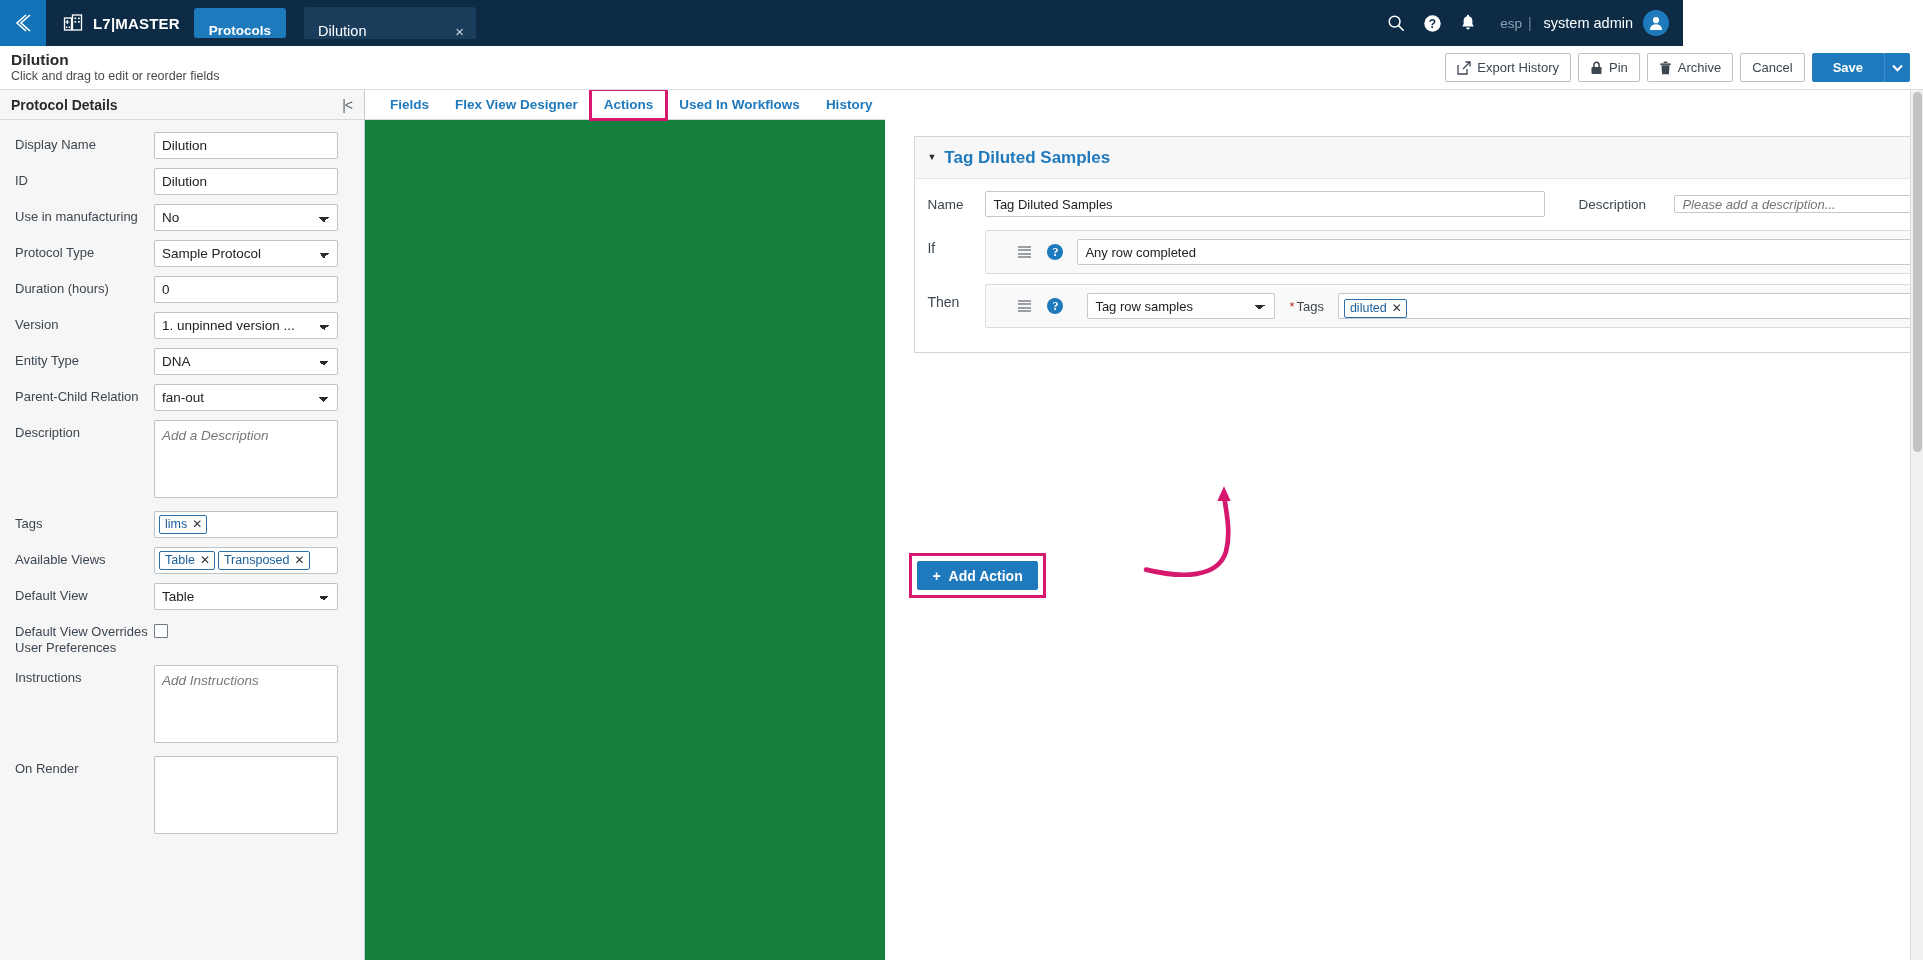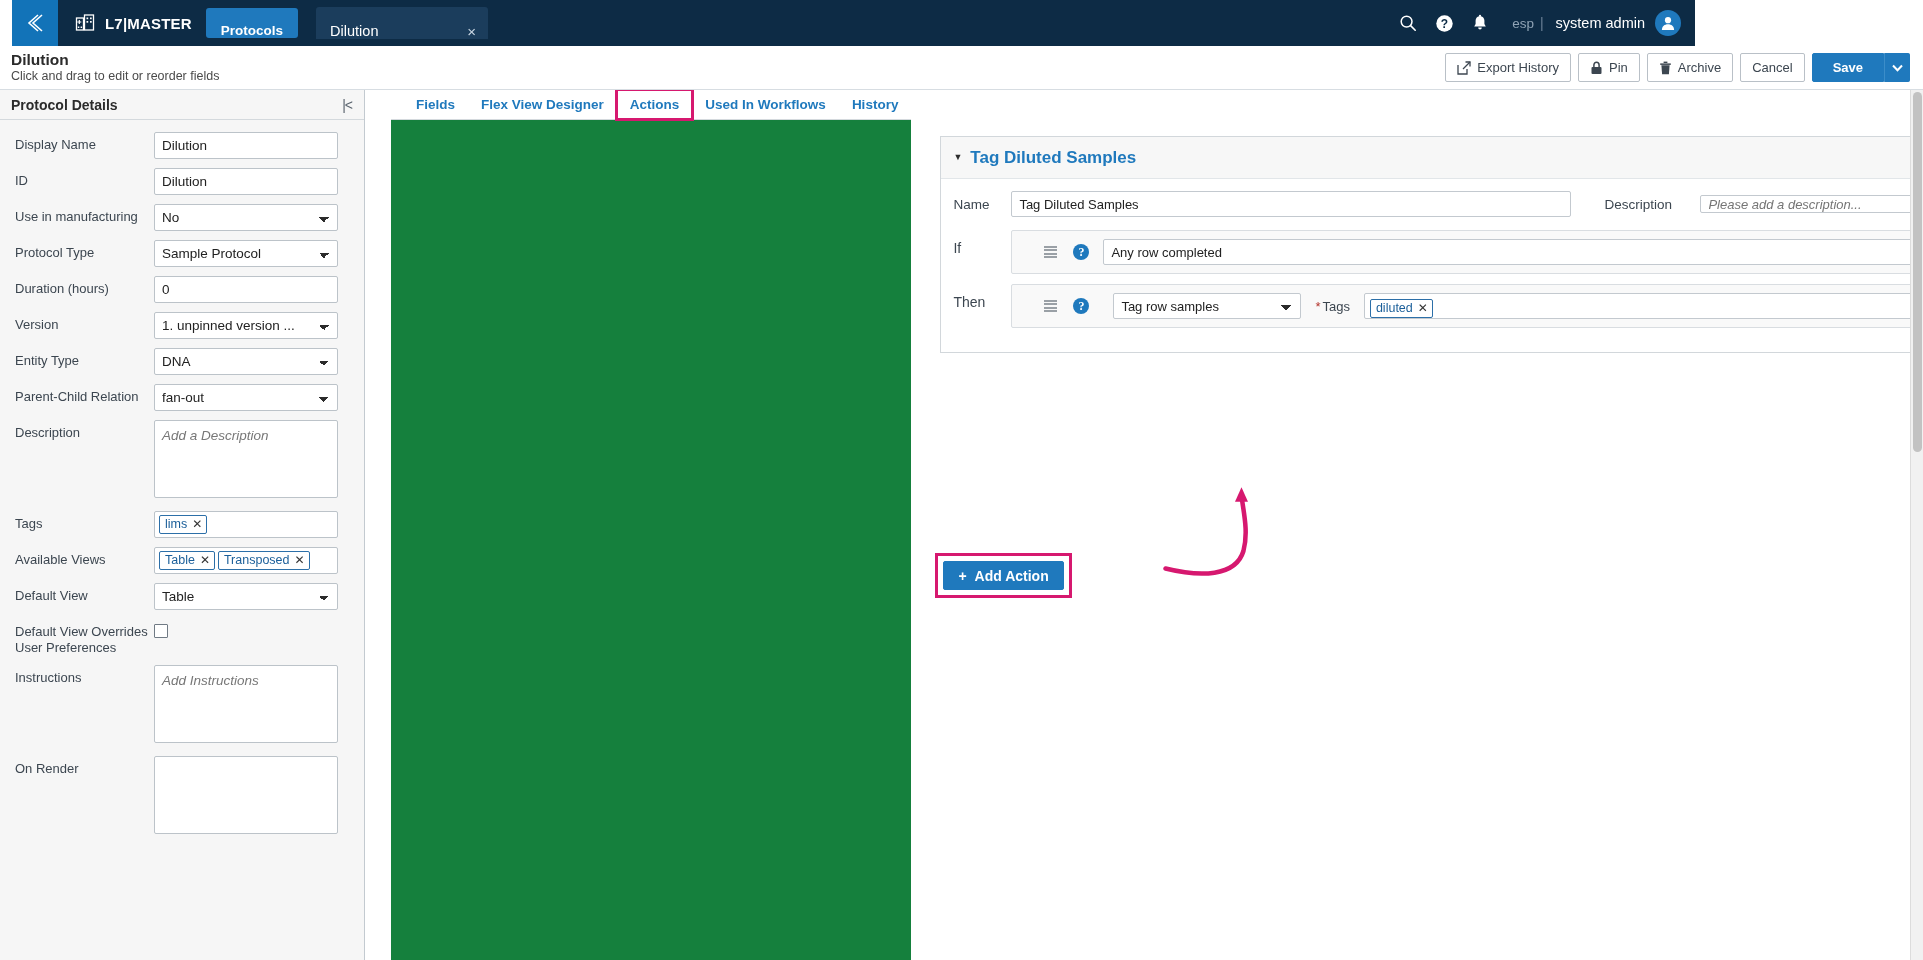--- a/index.html
+++ b/index.html
@@ -8,21 +8,21 @@
     margin: 0; padding: 0;
     width: 1923px; height: 960px;
     overflow: hidden;
     font-family: "Liberation Sans", sans-serif;
     background: #ffffff;
     color: #333;
   }
 
   
   .topnav {
-    position: absolute; top: 0; left: 12px;
+    position: absolute; top: 0; left: 0;
     width: 1683px; height: 46px;
     background: #0d2b45;
     display: flex; align-items: stretch;
   }
   .nav-back {
     width: 46px; height: 46px;
     background: #1273b8;
     display: flex; align-items: center; justify-content: center;
     cursor: pointer;
   }
@@ -129,21 +129,20 @@
     display: flex; align-items: center; justify-content: center;
     cursor: pointer;
   }
   .split { display: flex; }
 
   
   .body-wrap {
     position: absolute; top: 90px; left: 0;
     width: 1923px; height: 870px;
     display: flex;
-    gap: 26px;
   }
 
   
   .sidebar {
     width: 365px; height: 870px;
     background: #f6f6f6;
     border-right: 1px solid #c3cad0;
     display: flex; flex-direction: column;
     position: relative;
   }

